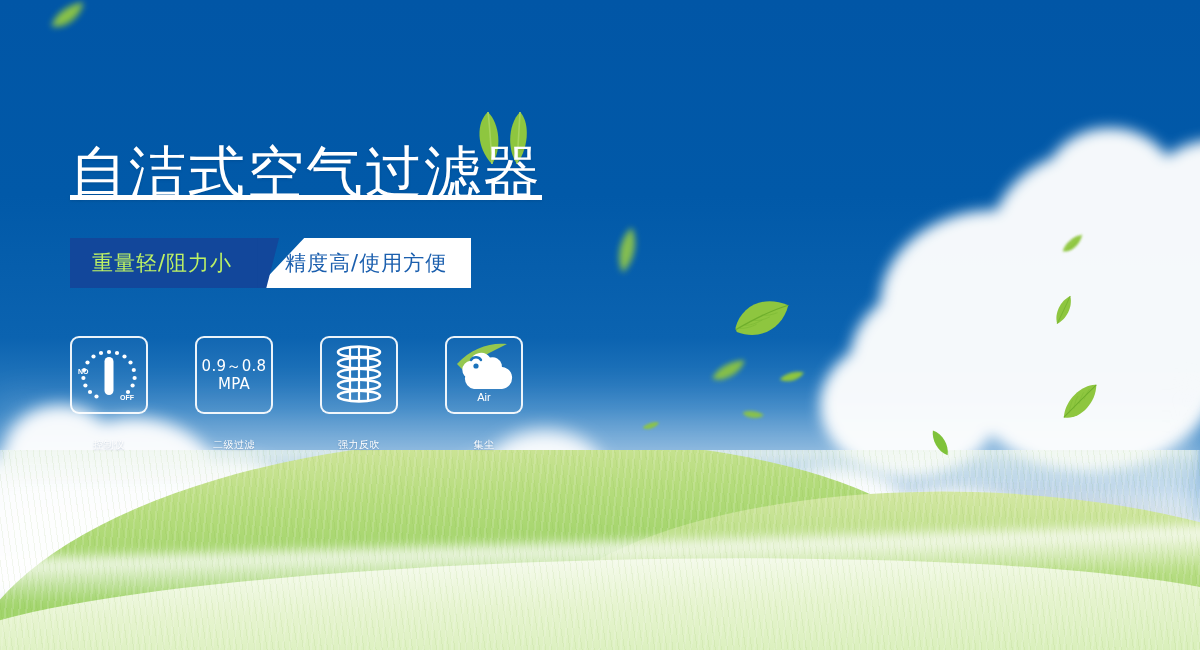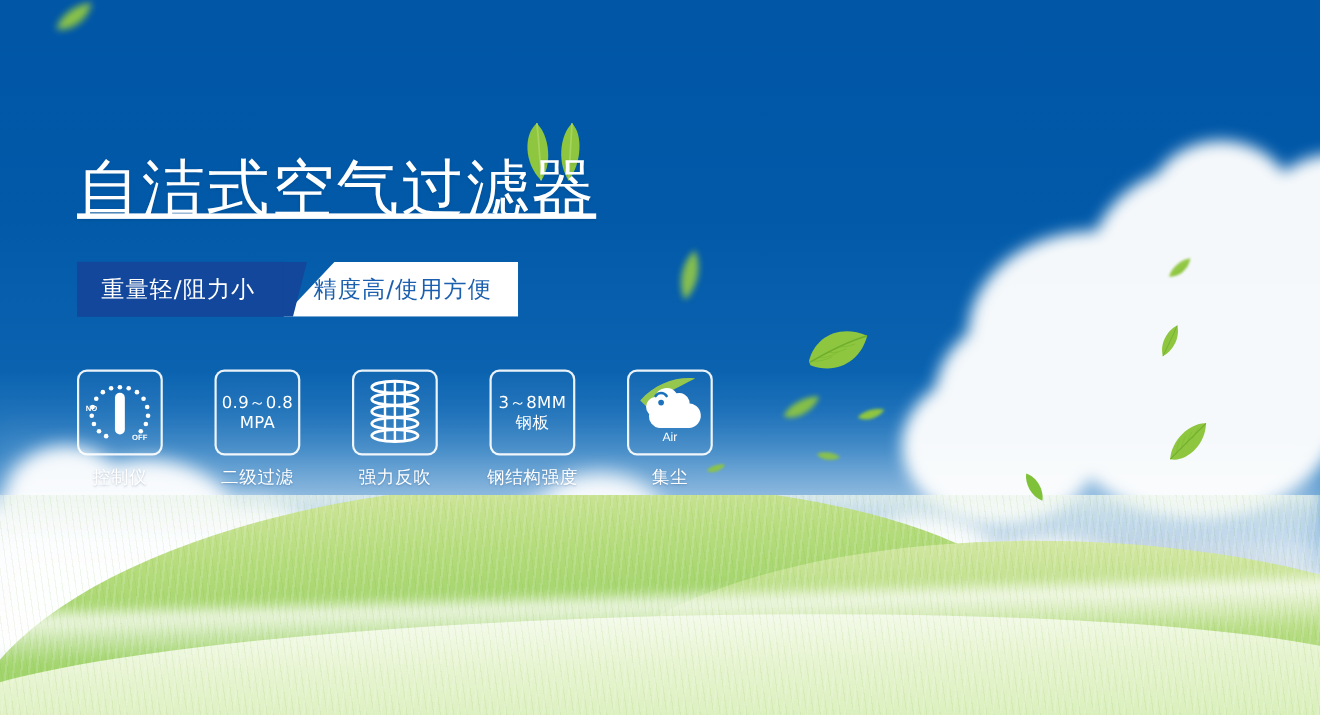--- a/index.html
+++ b/index.html
@@ -152,21 +152,21 @@
   }
   .sprout{position:absolute;left:470px;top:110px;width:68px;height:56px;}
 
   
   .tagline{
     position:absolute;left:70px;top:238px;
     display:flex;align-items:stretch;height:50px;
   }
   .tag-left{
     background:#12479b;
-    color:#ffffff;
+    color:#bef264;
     display:flex;align-items:center;
     padding:0 26px 0 22px;
     font-size:21px;letter-spacing:1px;
     position:relative;z-index:2;
     font-family:"DejaVu Sans","Liberation Sans",sans-serif;
   }
   .tag-wedge{
     width:22px;background:#12479b;
     clip-path:polygon(0 0,100% 0,42% 100%,0 100%);
     margin-left:-1px;position:relative;z-index:2;
@@ -196,21 +196,21 @@
     display:flex;align-items:center;justify-content:center;
     position:relative;
     background:rgba(255,255,255,.03);
   }
   .fbox .txt{
     color:#fff;text-align:center;line-height:1.22;
     font-size:15px;letter-spacing:.3px;
     font-family:"DejaVu Sans","Liberation Sans",sans-serif;
   }
   .flabel{
-    margin-top:10px;color:#ffffff;font-size:16px;white-space:nowrap;
+    margin-top:24px;color:#ffffff;font-size:10px;white-space:nowrap;
     letter-spacing:.5px;
     font-family:"DejaVu Sans","Liberation Sans",sans-serif;
     text-shadow:0 1px 2px rgba(0,40,90,.25);
     text-align:center;
   }
   .fbox svg{display:block;}
 </style>
 </head>
 <body>
 
@@ -416,29 +416,20 @@
           <g stroke="#ffffff" stroke-width="2.2">
             <line x1="20" y1="4" x2="20" y2="56"></line>
             <line x1="29" y1="3" x2="29" y2="57"></line>
             <line x1="38" y1="4" x2="38" y2="56"></line>
           </g>
         </svg>
       </div>
       <div class="flabel">强力反吹</div>
     </div>
 
-    <div class="feature">
-      <div class="fbox">
-        <div class="txt">
-          <div>3～8MM</div>
-          <div>钢板</div>
-        </div>
-      </div>
-      <div class="flabel">钢结构强度</div>
-    </div>
 
     <div class="feature">
       <div class="fbox" style="overflow:hidden;">
         <svg width="74" height="74" viewBox="0 0 74 74" style="position:absolute;left:0;top:0;">
           <path d="M10 26 C24 10 44 4 60 6 C44 14 28 22 16 32 Z" fill="#9ccc4a" opacity=".95"></path>
           <g fill="#ffffff">
             <path d="M14 30 a9 9 0 0 1 15.5 -6.6 a10 10 0 0 1 7 -2.6 a10.5 10.5 0 0 1 10.2 8.4 a10 10 0 1 1 1.6 19.8 L22 49 a9.6 9.6 0 0 1 -8 -19 Z" opacity="0"></path>
             <path d="M23 41 a9.2 9.2 0 0 1 0.4 -18.2 a11 11 0 0 1 19.6 -3.2 A9 9 0 0 1 48 38 L30 41 Z"></path>
             <path d="M27 51 a10.5 10.5 0 0 1 1.2 -20.9 a13 13 0 0 1 24.6 -1.4 A10.8 10.8 0 0 1 55 51 Z"></path>
           </g>

